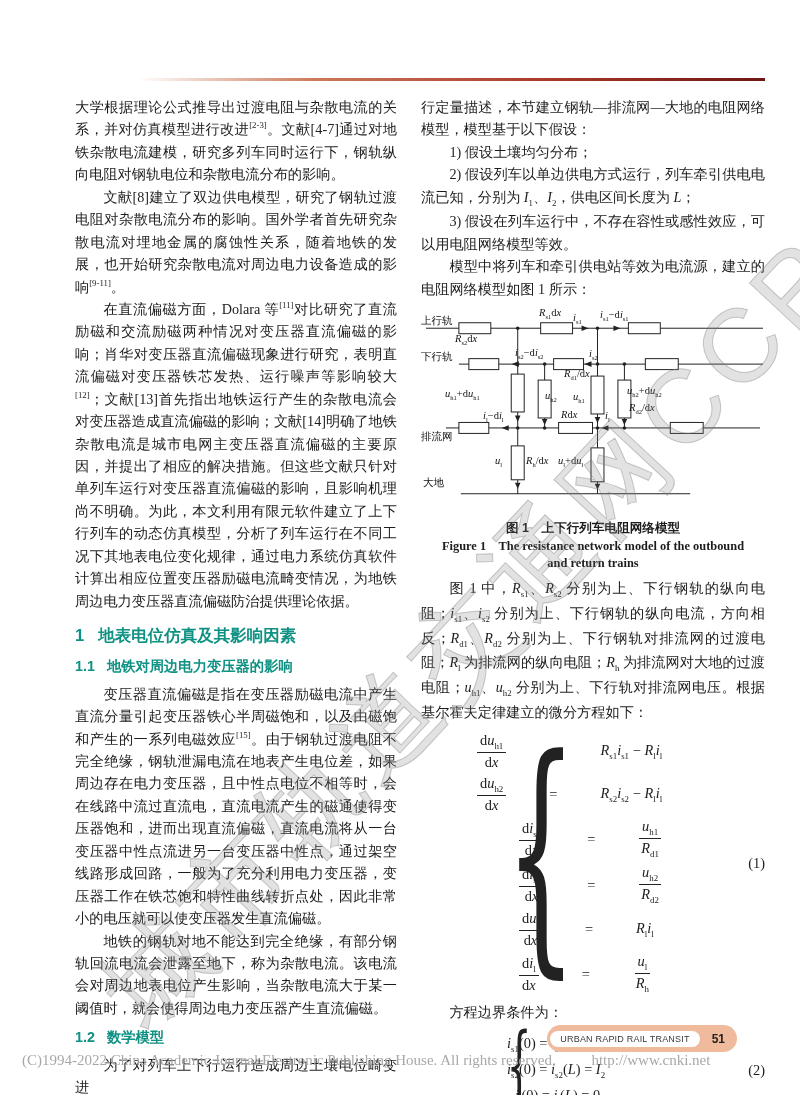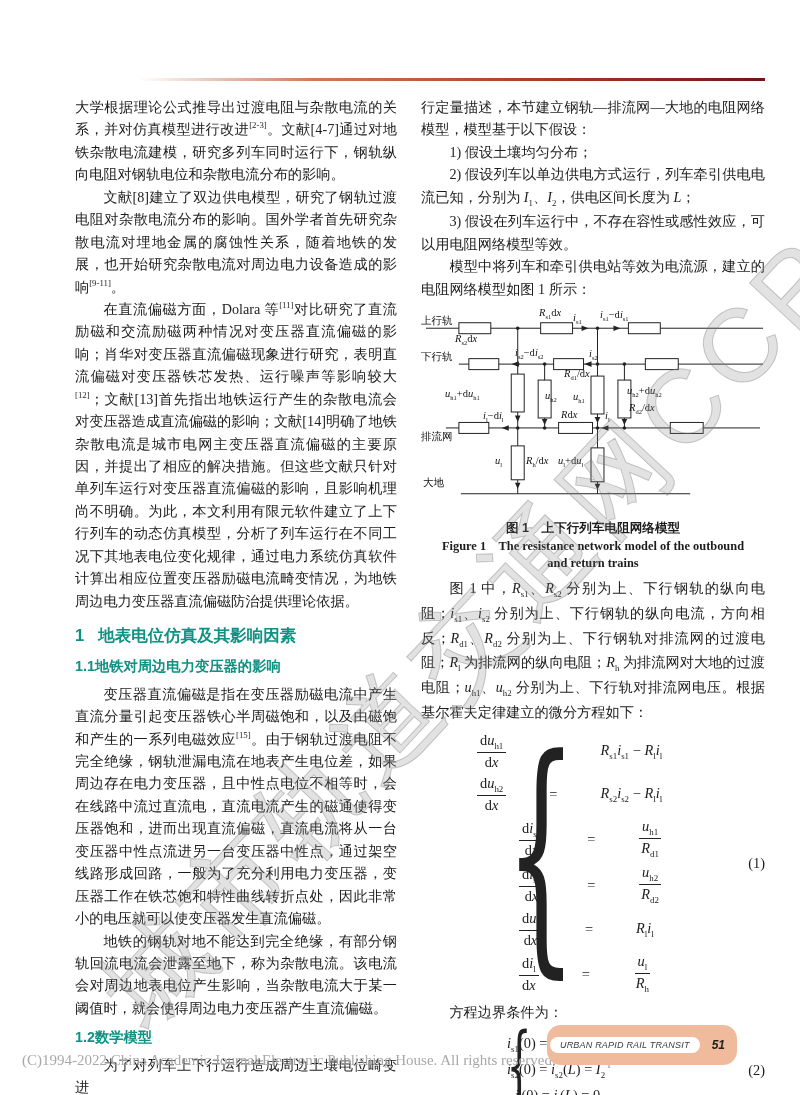--- a/index.html
+++ b/index.html
@@ -24,21 +24,21 @@
   .col-right{width:344px;}
   p{margin:0;text-indent:2em;}
   p.noindent{text-indent:0;}
   sup{font-size:0.62em;}
   i{font-style:italic;}
   sub{font-size:0.62em;}
 
   .h-major{display:flex;gap:14px;align-items:baseline;color:#0f9183;
         font-family:"Liberation Sans",sans-serif;font-weight:bold;font-size:16.5px;
         margin:10px 0 7px;text-indent:0;}
-  .h-minor{display:flex;align-items:baseline;color:#0f9183;
+  .h-minor{display:flex;gap:12px;align-items:baseline;color:#0f9183;
         font-family:"Liberation Sans",sans-serif;font-weight:bold;font-size:14.3px;
         margin:7px 0 5px;text-indent:0;}
 
   
   .figure-block{margin:6px 0 6px;}
   .diagram{position:relative;width:344px;height:200px;}
   .diagram svg{position:absolute;left:0;top:0;}
   .dlabel{position:absolute;font-size:10.5px;line-height:1.1;white-space:nowrap;color:#111;
         font-family:"Liberation Serif",serif;}
   .cap-zh{text-align:center;font-family:"Liberation Sans",sans-serif;font-weight:bold;
@@ -55,22 +55,22 @@
   .eqrow.ind{margin-left:42px;}
   .fr{display:inline-flex;flex-direction:column;align-items:center;line-height:1.25;}
   .fr .n{padding:0 3px;border-bottom:1px solid #222;}
   .fr .d{padding:0 3px;}
   .eqsign{padding:0 5px;}
   .eqnum{position:absolute;right:0;top:50%;transform:translateY(-50%);font-style:normal;}
   .eq2 .eqrow{margin:2px 0;}
   .eq2{margin-left:86px;padding-right:0;}
 
   
-  .badge{position:absolute;right:63px;top:1025px;height:40px;background:#f0bb9c;
-        border-radius:14px;display:inline-flex;align-items:center;z-index:6;font-style:italic;}
+  .badge{position:absolute;right:63px;top:1025px;height:27px;background:#f0bb9c;
+        border-radius:14px;display:inline-flex;align-items:center;z-index:6;}
   .badge-inner{background:#ffffff;border-radius:11px;margin:3px 0 3px 3px;padding:3px 10px;
         font-family:"Liberation Sans",sans-serif;font-size:9px;color:#3a3a3a;
         letter-spacing:0.2px;white-space:nowrap;}
   .badge-num{font-family:"Liberation Sans",sans-serif;font-weight:bold;font-size:12px;
         color:#222;padding:0 12px;}
   .copyright{position:absolute;left:22px;top:1052px;font-size:15px;color:#a8a8a8;white-space:nowrap;}
   .copyright .url{margin-left:32px;}
 </style>
 </head>
 <body>

